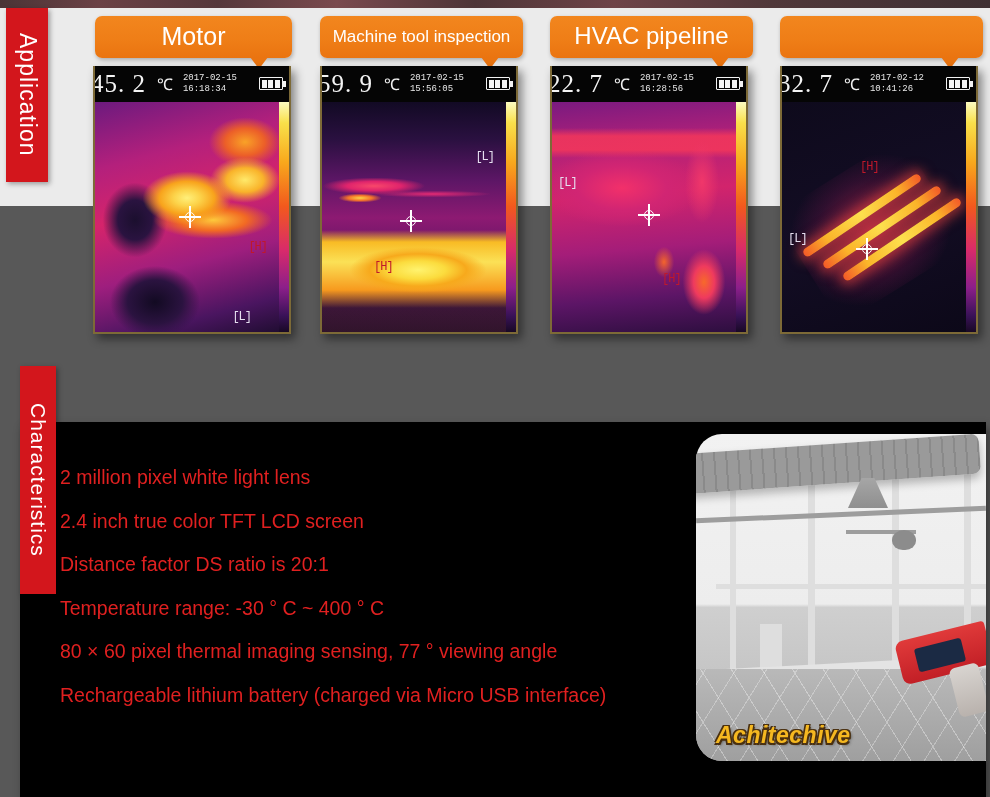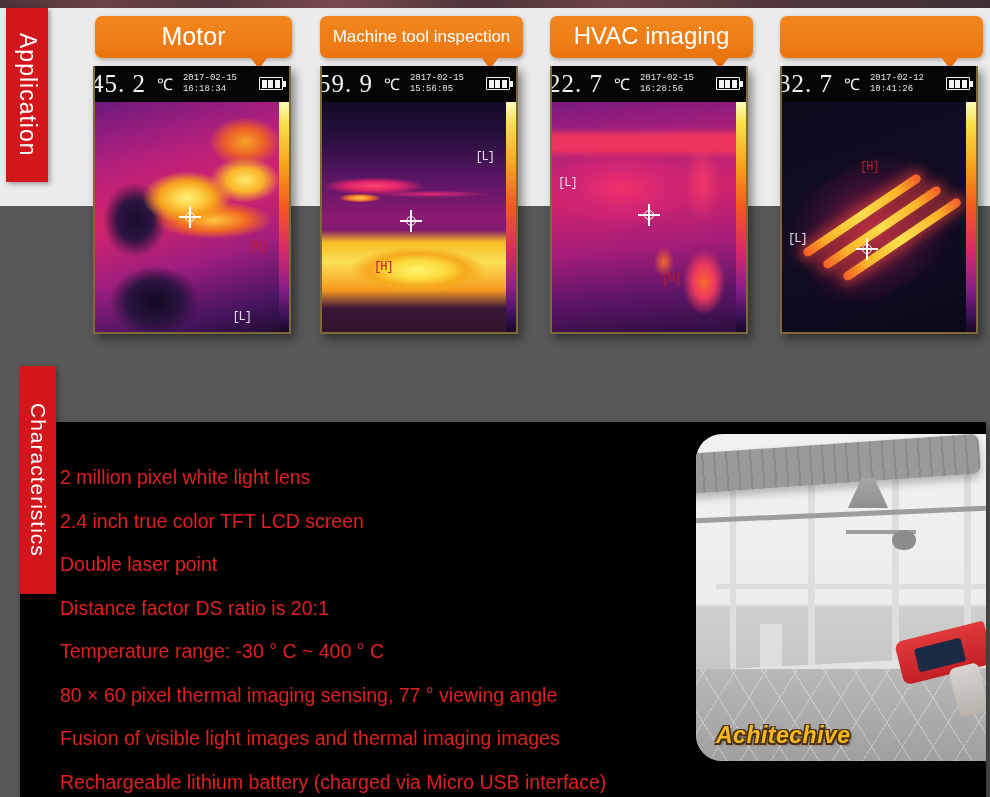--- a/index.html
+++ b/index.html
@@ -276,21 +276,21 @@
 
     <div class="badge b1">
       <span>Motor</span>
       <i class="tail"></i>
     </div>
     <div class="badge b2">
       <span>Machine tool inspection</span>
       <i class="tail"></i>
     </div>
     <div class="badge b3">
-      <span>HVAC imaging</span>
+      <span>HVAC pipeline</span>
       <i class="tail"></i>
     </div>
     <div class="badge b4">
       <i class="tail"></i>
     </div>
 
     <div class="device d1">
       <div class="dev-header">
         <div class="dev-temp">45. 2</div>
         <div class="dev-unit">℃</div>
@@ -394,25 +394,23 @@
       </div>
     </div>
   </div>
 
   <div class="char-section">
     <div class="char-panel">
 
       <ul class="char-list">
         <li>2 million pixel white light lens</li>
         <li>2.4 inch true color TFT LCD screen</li>
-        <li>Double laser point</li>
         <li>Distance factor DS ratio is 20:1</li>
         <li>Temperature range: -30 ° C ~ 400 ° C</li>
         <li>80 × 60 pixel thermal imaging sensing, 77 ° viewing angle</li>
-        <li>Fusion of visible light images and thermal imaging images</li>
         <li>Rechargeable lithium battery (charged via Micro USB interface)</li>
       </ul>
 
       <div class="photo">
         <div class="ph-mullion" style="left:34px; top:40px; width:6px; height:230px;"></div>
         <div class="ph-mullion" style="left:112px; top:30px; width:7px; height:240px;"></div>
         <div class="ph-mullion" style="left:196px; top:22px; width:7px; height:245px;"></div>
         <div class="ph-mullion" style="left:268px; top:18px; width:7px; height:245px;"></div>
         <div class="ph-mullion" style="left:20px; top:150px; width:270px; height:5px;"></div>
         <div class="ph-duct"></div>

